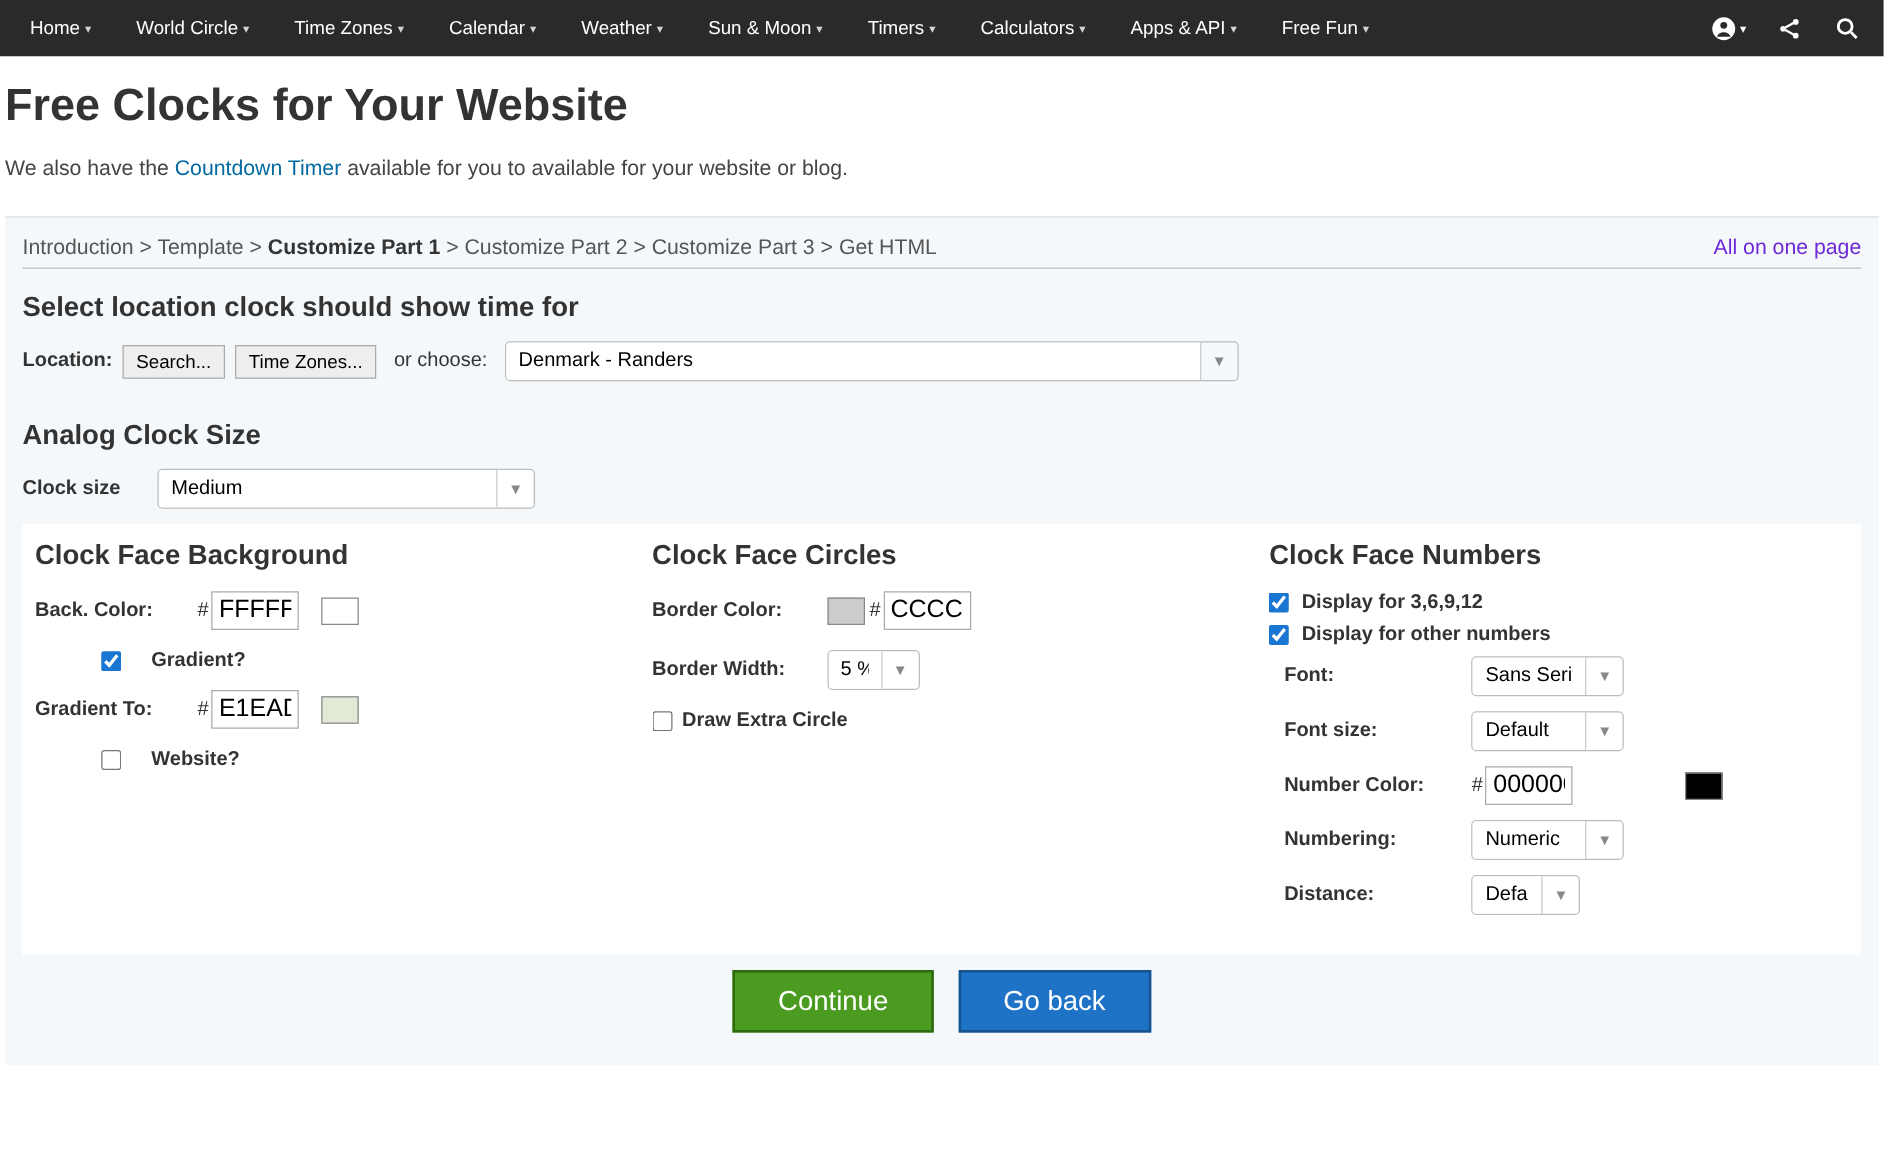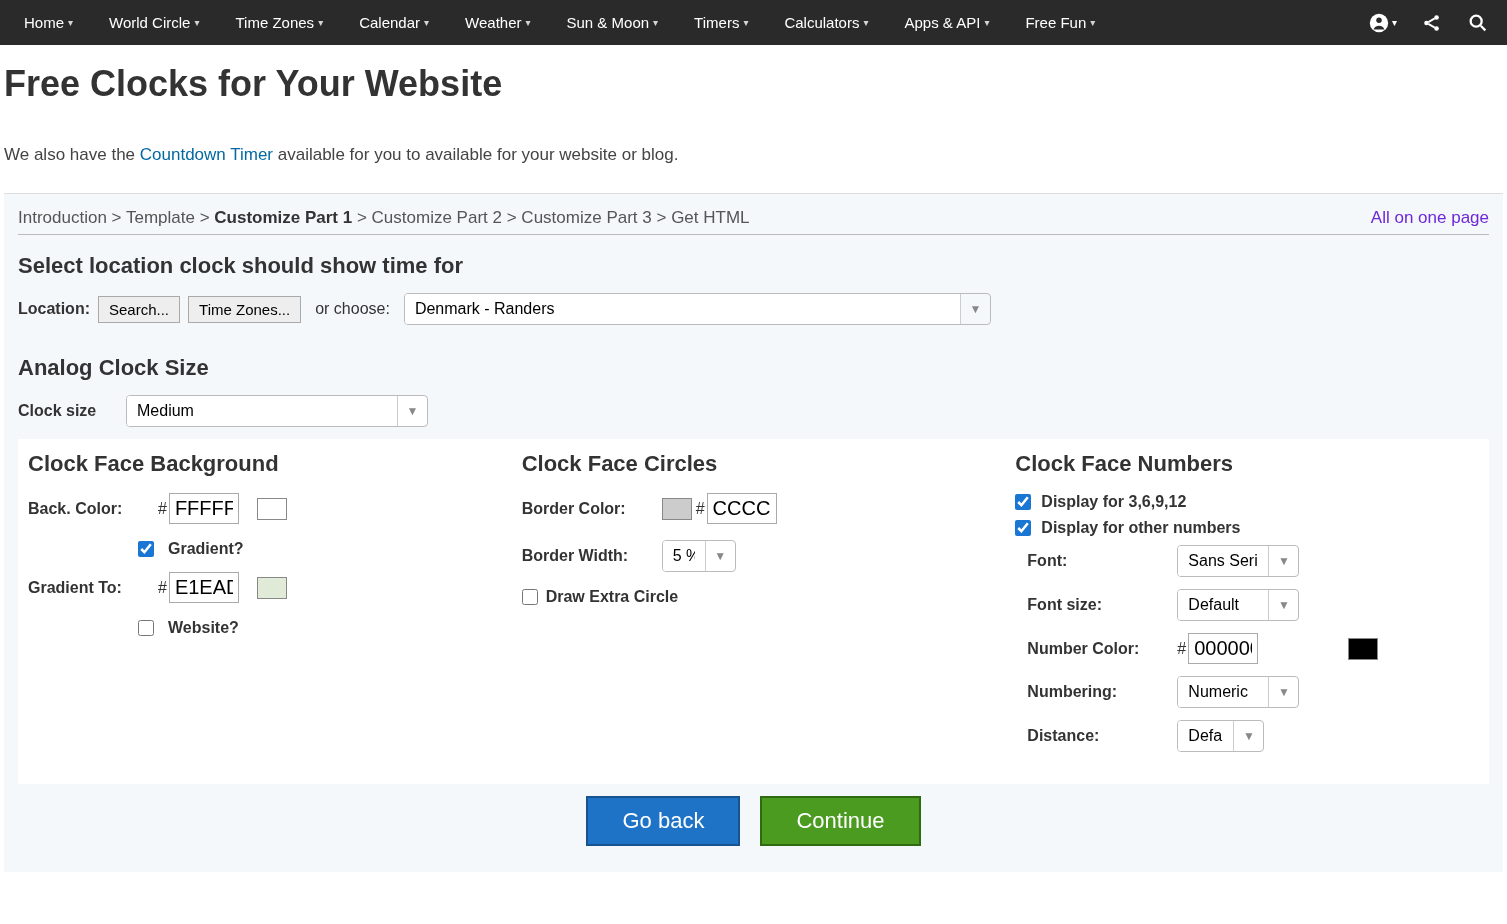--- a/index.html
+++ b/index.html
@@ -8,21 +8,21 @@
 
 .top-nav { background: #2a2a2a; display: flex; align-items: center; height: 45px; padding: 0 6px; }
 .nav-item { color: #fff; font-size: 15px; padding: 0 18px; display: flex; align-items: center; gap: 4px; cursor: pointer; height: 100%; }
 .nav-item .chev { font-size: 10px; opacity: .8; }
 .nav-spacer { flex: 1; }
 .nav-icon { color: #fff; padding: 0 12px; cursor: pointer; display: flex; align-items: center; }
 .nav-icon svg { width: 22px; height: 22px; fill: #fff; }
 
 
 .container { padding: 0 4px; }
-h1 { font-size: 36px; font-weight: 700; margin: 18px 0 40px 0; color: #333; }
+h1 { font-size: 36px; font-weight: 700; margin: 18px 0 20px 0; color: #333; }
 .intro-italic { font-style: italic; font-size: 18px; color: #555; margin-bottom: 22px; }
 .intro-text { font-size: 17px; color: #444; margin-bottom: 28px; }
 a.link { color: #0369a1; text-decoration: none; }
 
 
 .panel { background: #f5f8fb; border-top: 1px solid #ddd; padding: 14px; }
 .breadcrumb-row { display: flex; justify-content: space-between; align-items: center; border-bottom: 1px solid #bbb; padding-bottom: 6px; margin-bottom: 18px; font-size: 17px; color: #555; }
 .breadcrumb-row b { color: #333; }
 .all-on-one { color: #6d28d9; }
 
@@ -42,21 +42,21 @@
 
 .white-area { background: #fff; display: flex; gap: 30px; padding: 12px 10px 20px 10px; }
 .col { flex: 1; }
 .col h2 { margin-bottom: 16px; }
 
 .form-row { display: flex; align-items: center; margin-bottom: 16px; }
 .flabel { font-weight: 700; min-width: 130px; font-size: 16px; }
 .hash { margin-right: 2px; }
 input.text-in { border: 1px solid #aaa; padding: 3px 5px; font-size: 20px; width: 70px; }
 .swatch { width: 30px; height: 22px; border: 1px solid #888; display: inline-block; margin-left: 18px; }
-.check-row { display: flex; align-items: center; gap: 14px; margin-bottom: 14px; margin-left: 110px; font-weight: 700; }
+.check-row { display: flex; align-items: center; gap: 24px; margin-bottom: 14px; margin-left: 53px; font-weight: 700; }
 .check-row input[type=checkbox] { width: 16px; height: 16px; accent-color: #1976d2; }
 
 .combo.small input { width: 42px; }
 .combo.med input { width: 90px; }
 .combo.clocksize input { width: 270px; }
 
 .col3-row { display: flex; align-items: center; margin-bottom: 12px; }
 .col3-row .flabel { min-width: 150px; }
 .col3-check { display: flex; align-items: center; gap: 10px; font-weight: 700; margin-bottom: 8px; }
 .col3-check input { width: 16px; height: 16px; accent-color: #1976d2; }
@@ -267,17 +267,17 @@
             <div class="combo small" style="width:auto">
               <input type="text" style="width: 55px;" value="Default">
               <div class="arrow">▼</div>
             </div>
           </div>
         </div>
       </div>
     </div>
 
     <div class="btn-row">
+      <button class="big-btn btn-continue">Continue</button>
       <button class="big-btn btn-back">Go back</button>
-      <button class="big-btn btn-continue">Continue</button>
     </div>
   </div>
 </div>
 
 </body></html>

